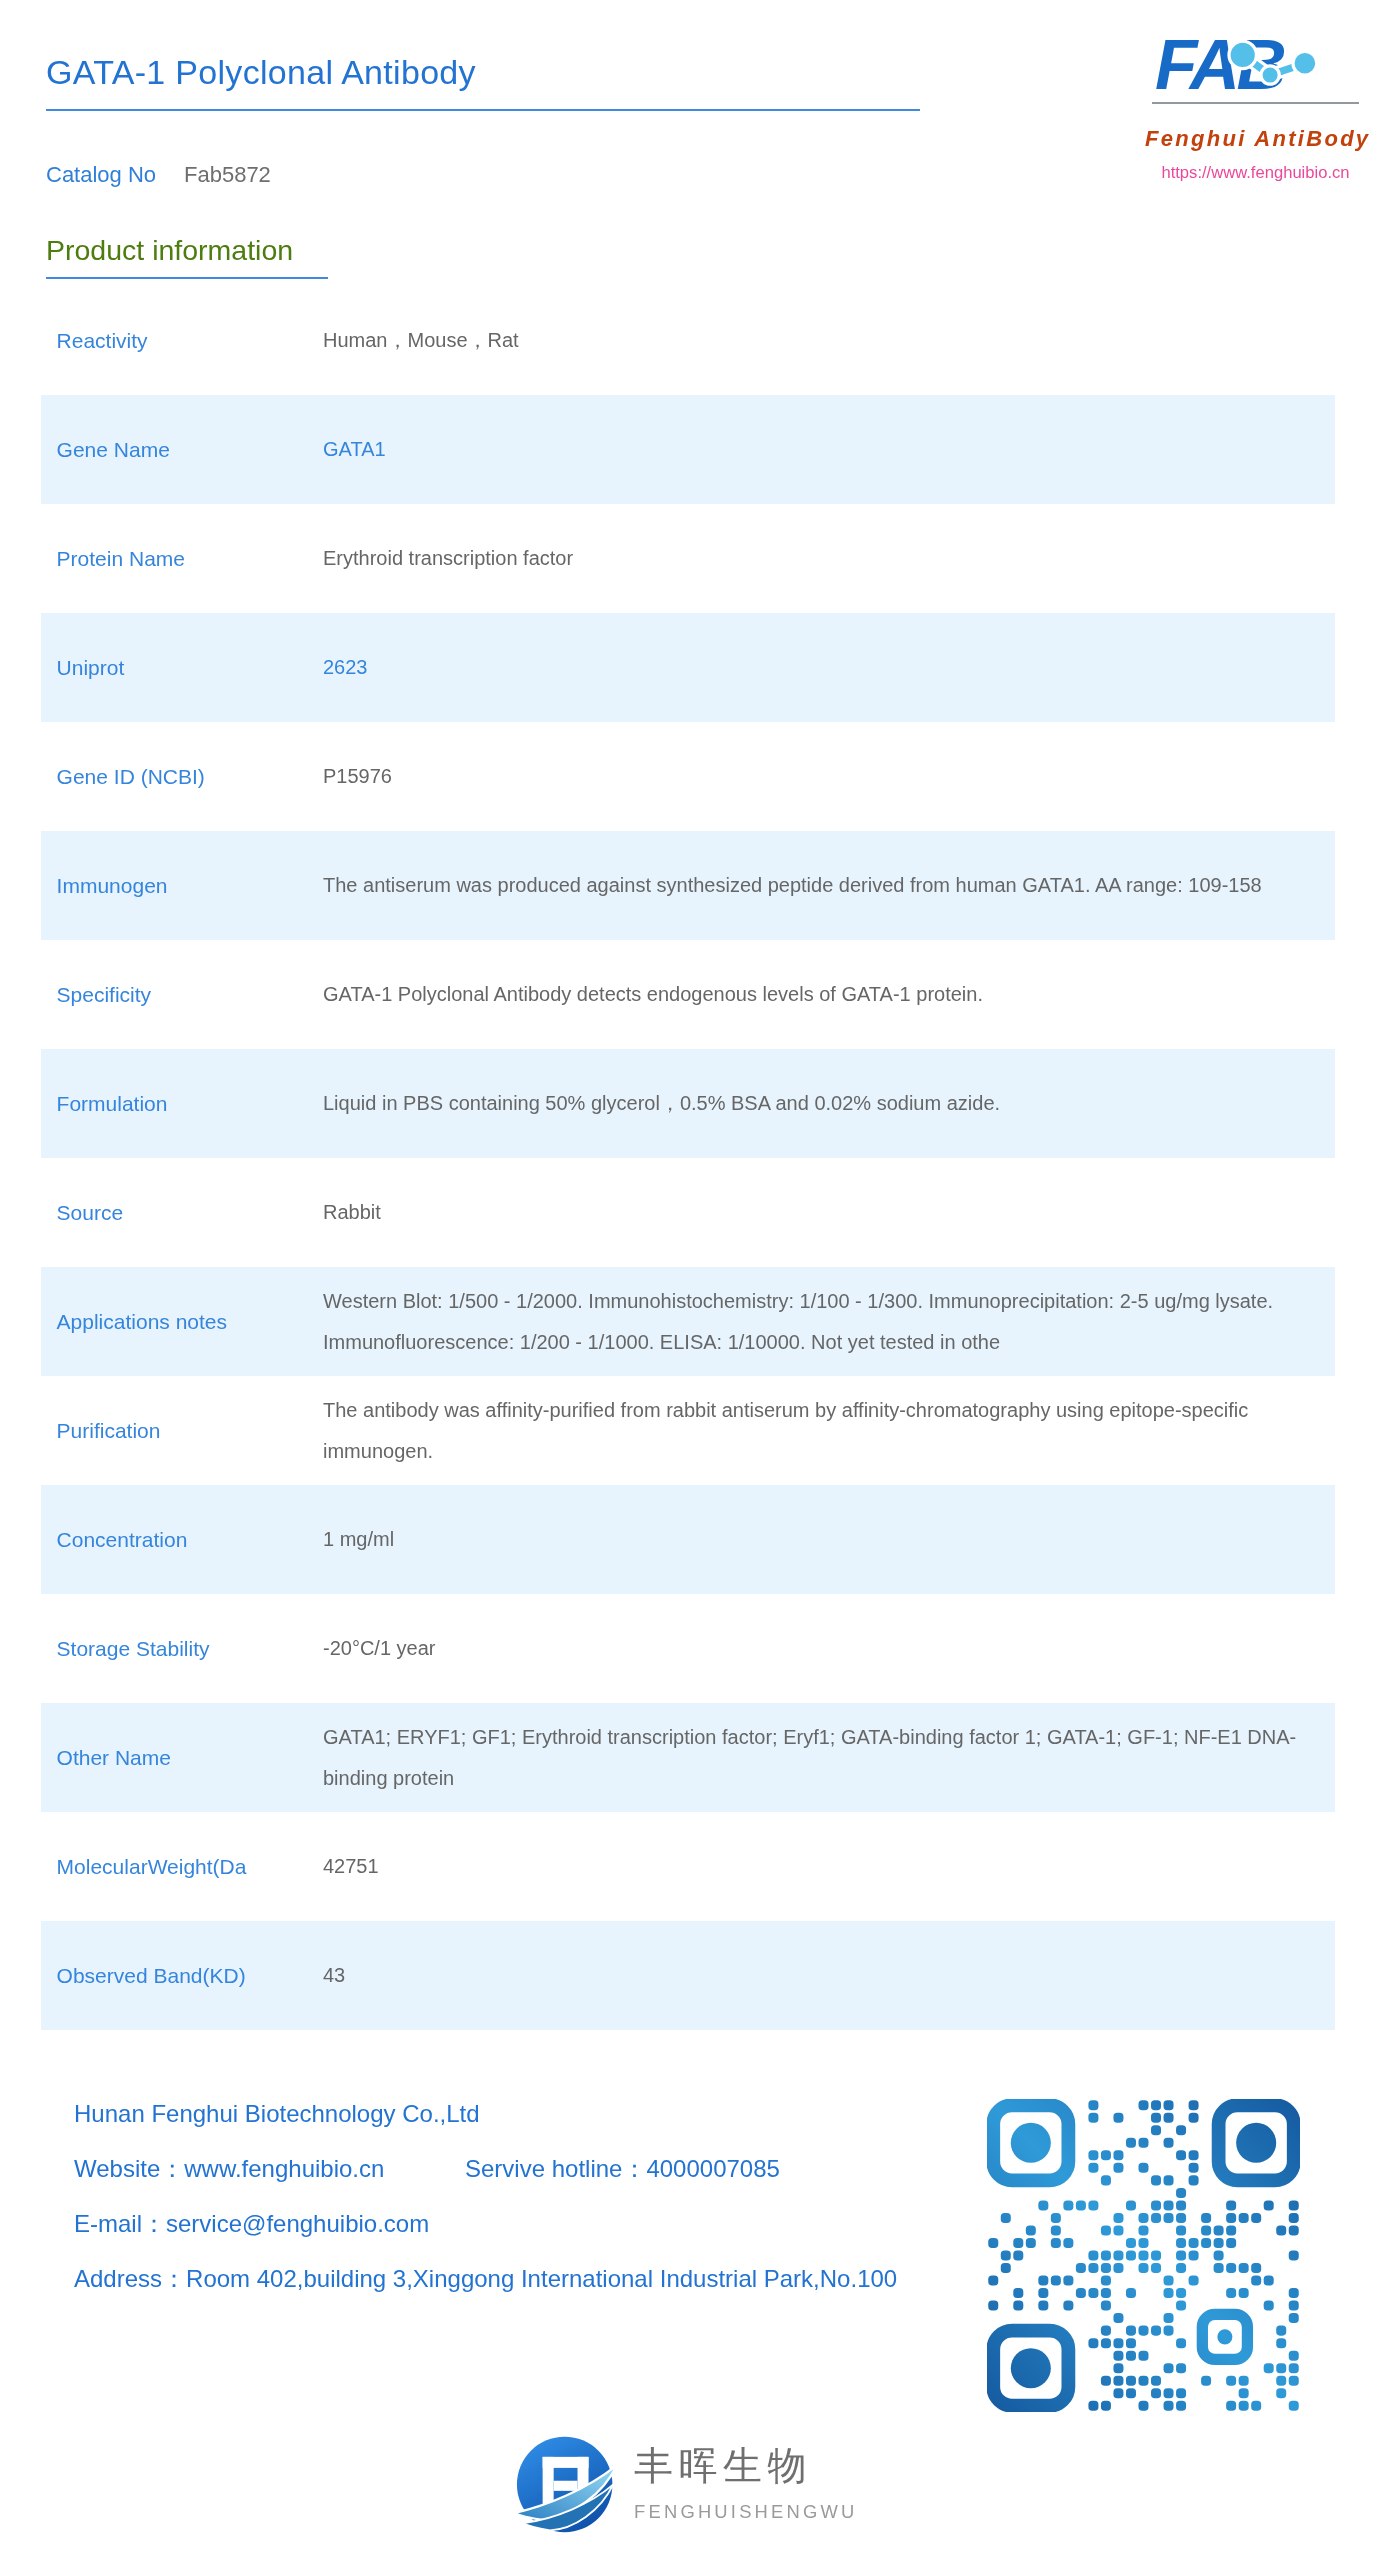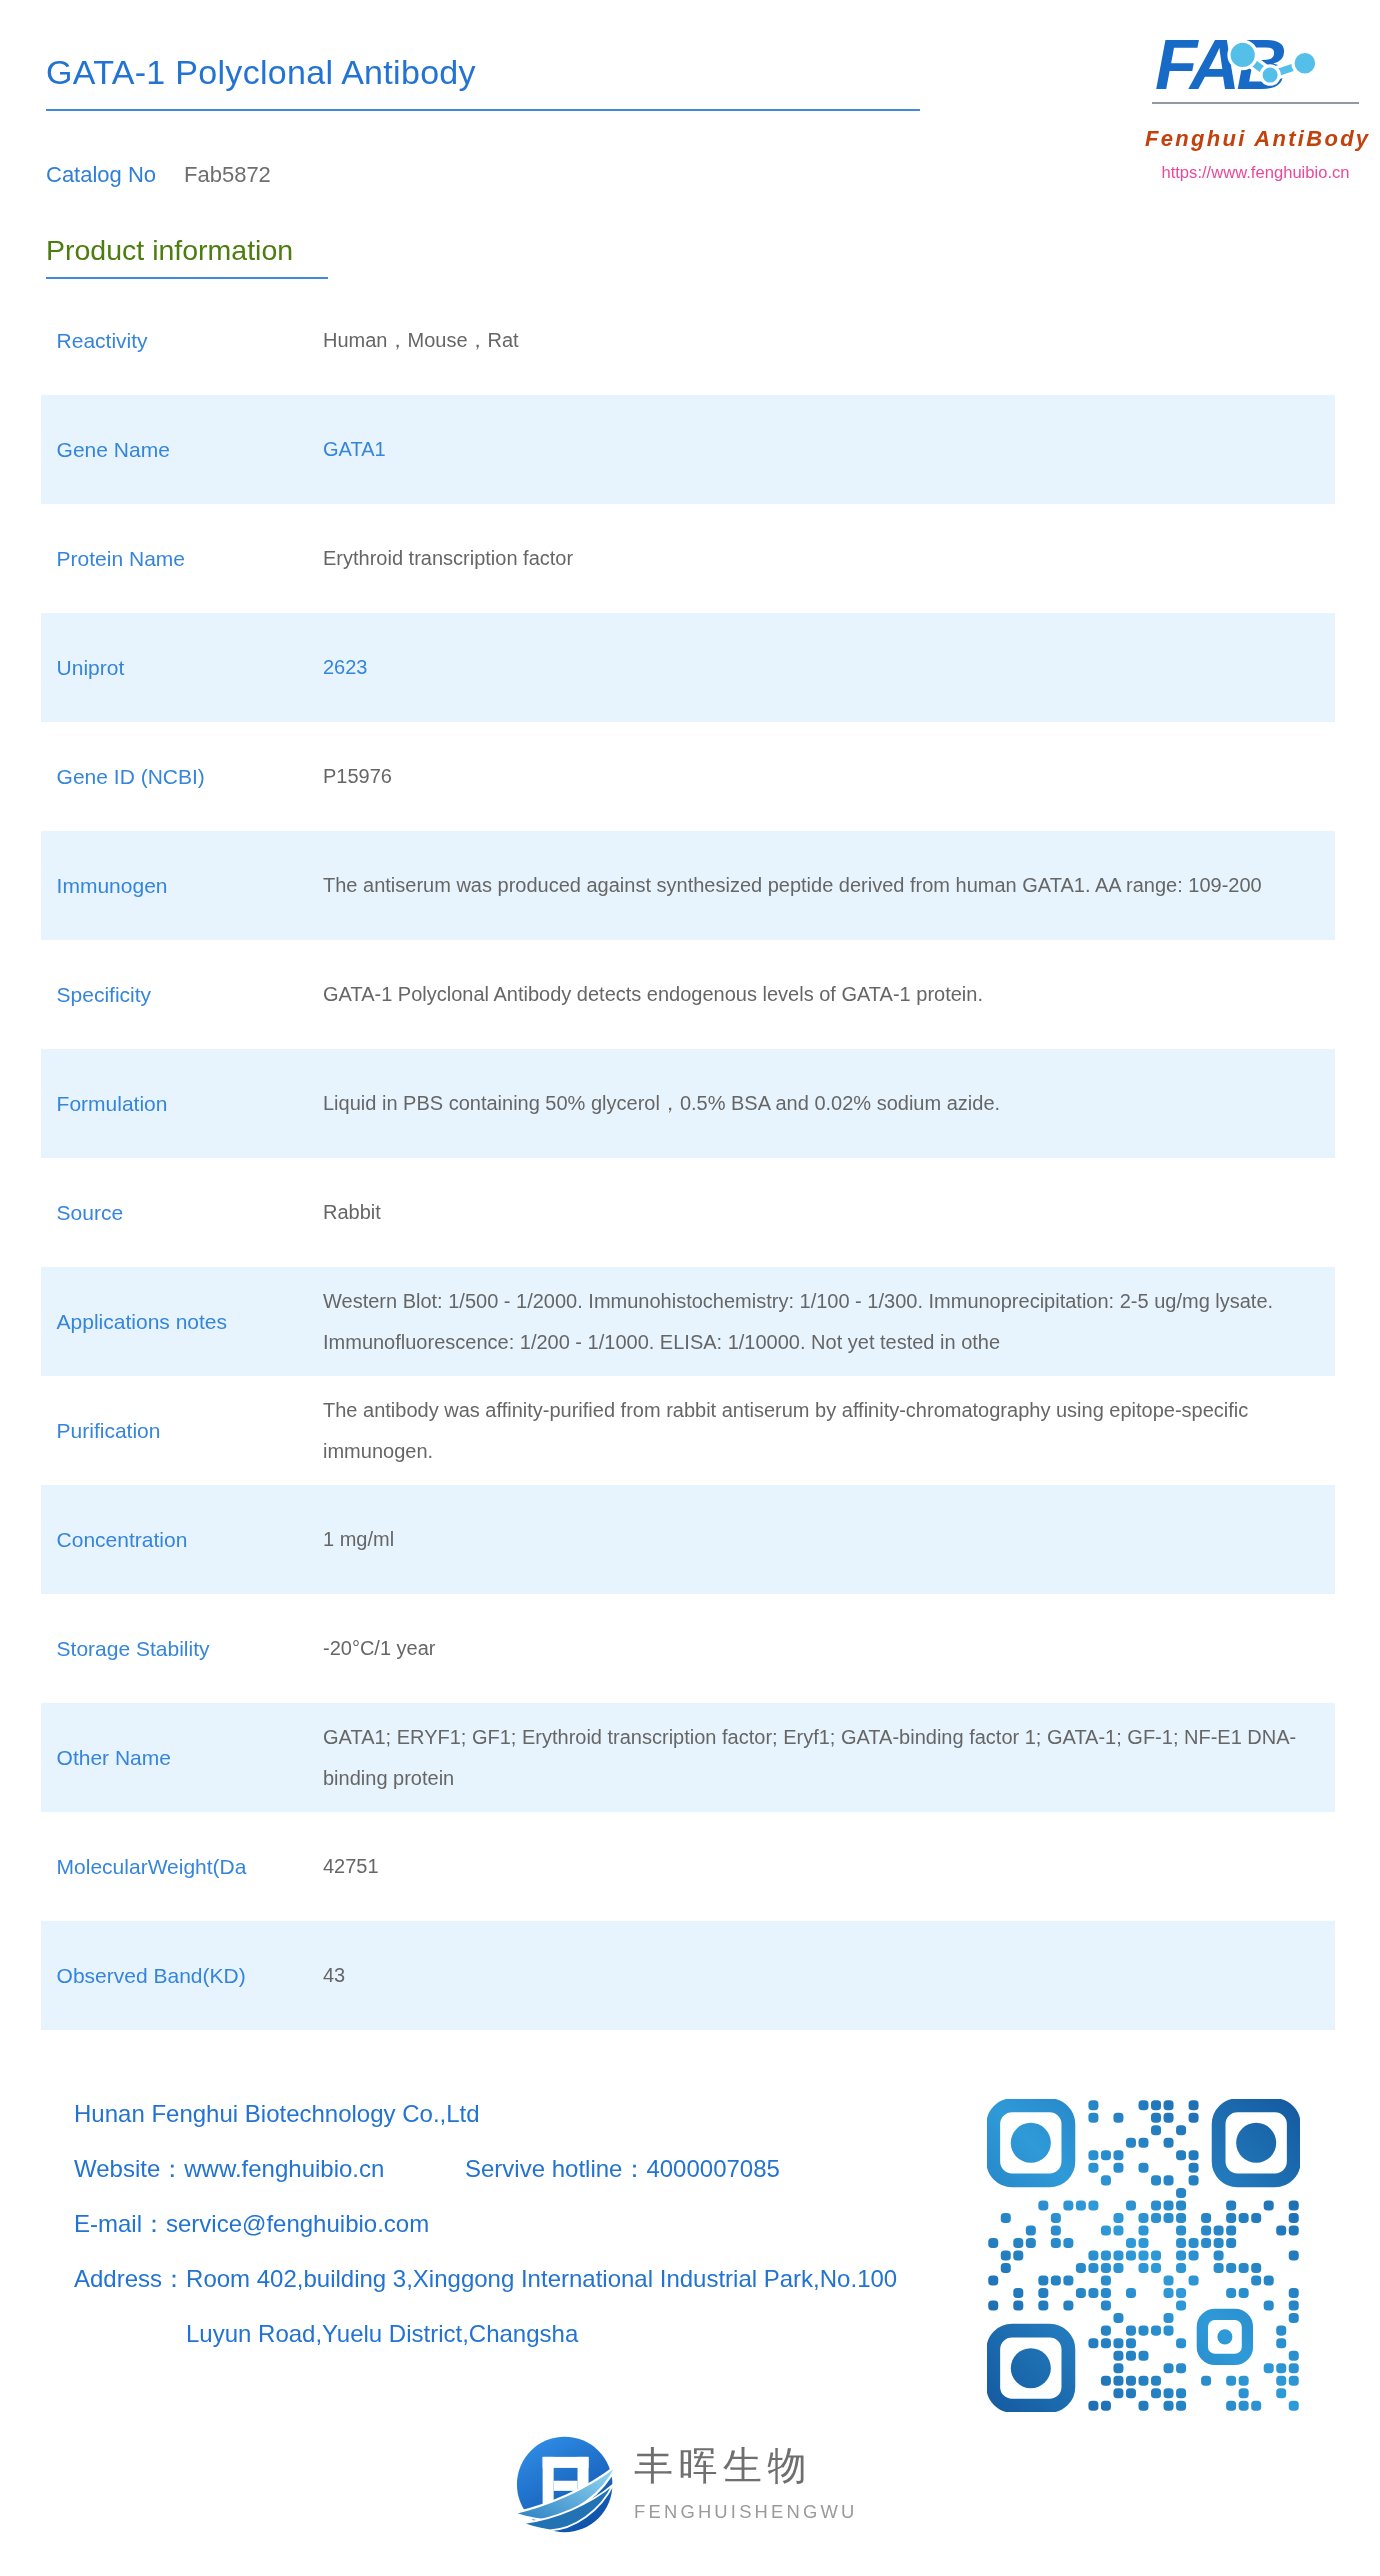--- a/index.html
+++ b/index.html
@@ -108,21 +108,21 @@
       <div class="cell-value link">2623</div>
     </div>
 
     <div class="row">
       <div class="cell-label">Gene ID (NCBI)</div>
       <div class="cell-value">P15976</div>
     </div>
 
     <div class="row alt">
       <div class="cell-label">Immunogen</div>
-      <div class="cell-value">The antiserum was produced against synthesized peptide derived from human GATA1. AA range: 109-200</div>
+      <div class="cell-value">The antiserum was produced against synthesized peptide derived from human GATA1. AA range: 109-158</div>
     </div>
 
     <div class="row">
       <div class="cell-label">Specificity</div>
       <div class="cell-value">GATA-1 Polyclonal Antibody detects endogenous levels of GATA-1 protein.</div>
     </div>
 
     <div class="row alt">
       <div class="cell-label">Formulation</div>
       <div class="cell-value">Liquid in PBS containing 50% glycerol，0.5% BSA and 0.02% sodium azide.</div>
@@ -170,21 +170,20 @@
   </div>
 
   <div class="footer">
     <div class="line">Hunan Fenghui Biotechnology Co.,Ltd</div>
     <div class="line">
       <span>Website：www.fenghuibio.cn</span>
       <span class="hotline">Servive hotline：4000007085</span>
     </div>
     <div class="line">E-mail：service@fenghuibio.com</div>
     <div class="line">Address：Room 402,building 3,Xinggong International Industrial Park,No.100</div>
-    <div class="line line-luyun">Luyun Road,Yuelu District,Changsha</div>
   </div>
 
   <div class="qr"><svg width="313" height="313" viewBox="0 0 250 250">
         <defs>
           <linearGradient id="qg" gradientUnits="userSpaceOnUse" x1="0" y1="250" x2="250" y2="0">
             <stop offset="0" stop-color="#15599f"></stop>
             <stop offset="0.5" stop-color="#2f9ad8"></stop>
             <stop offset="1" stop-color="#15599f"></stop>
           </linearGradient>
         </defs>

